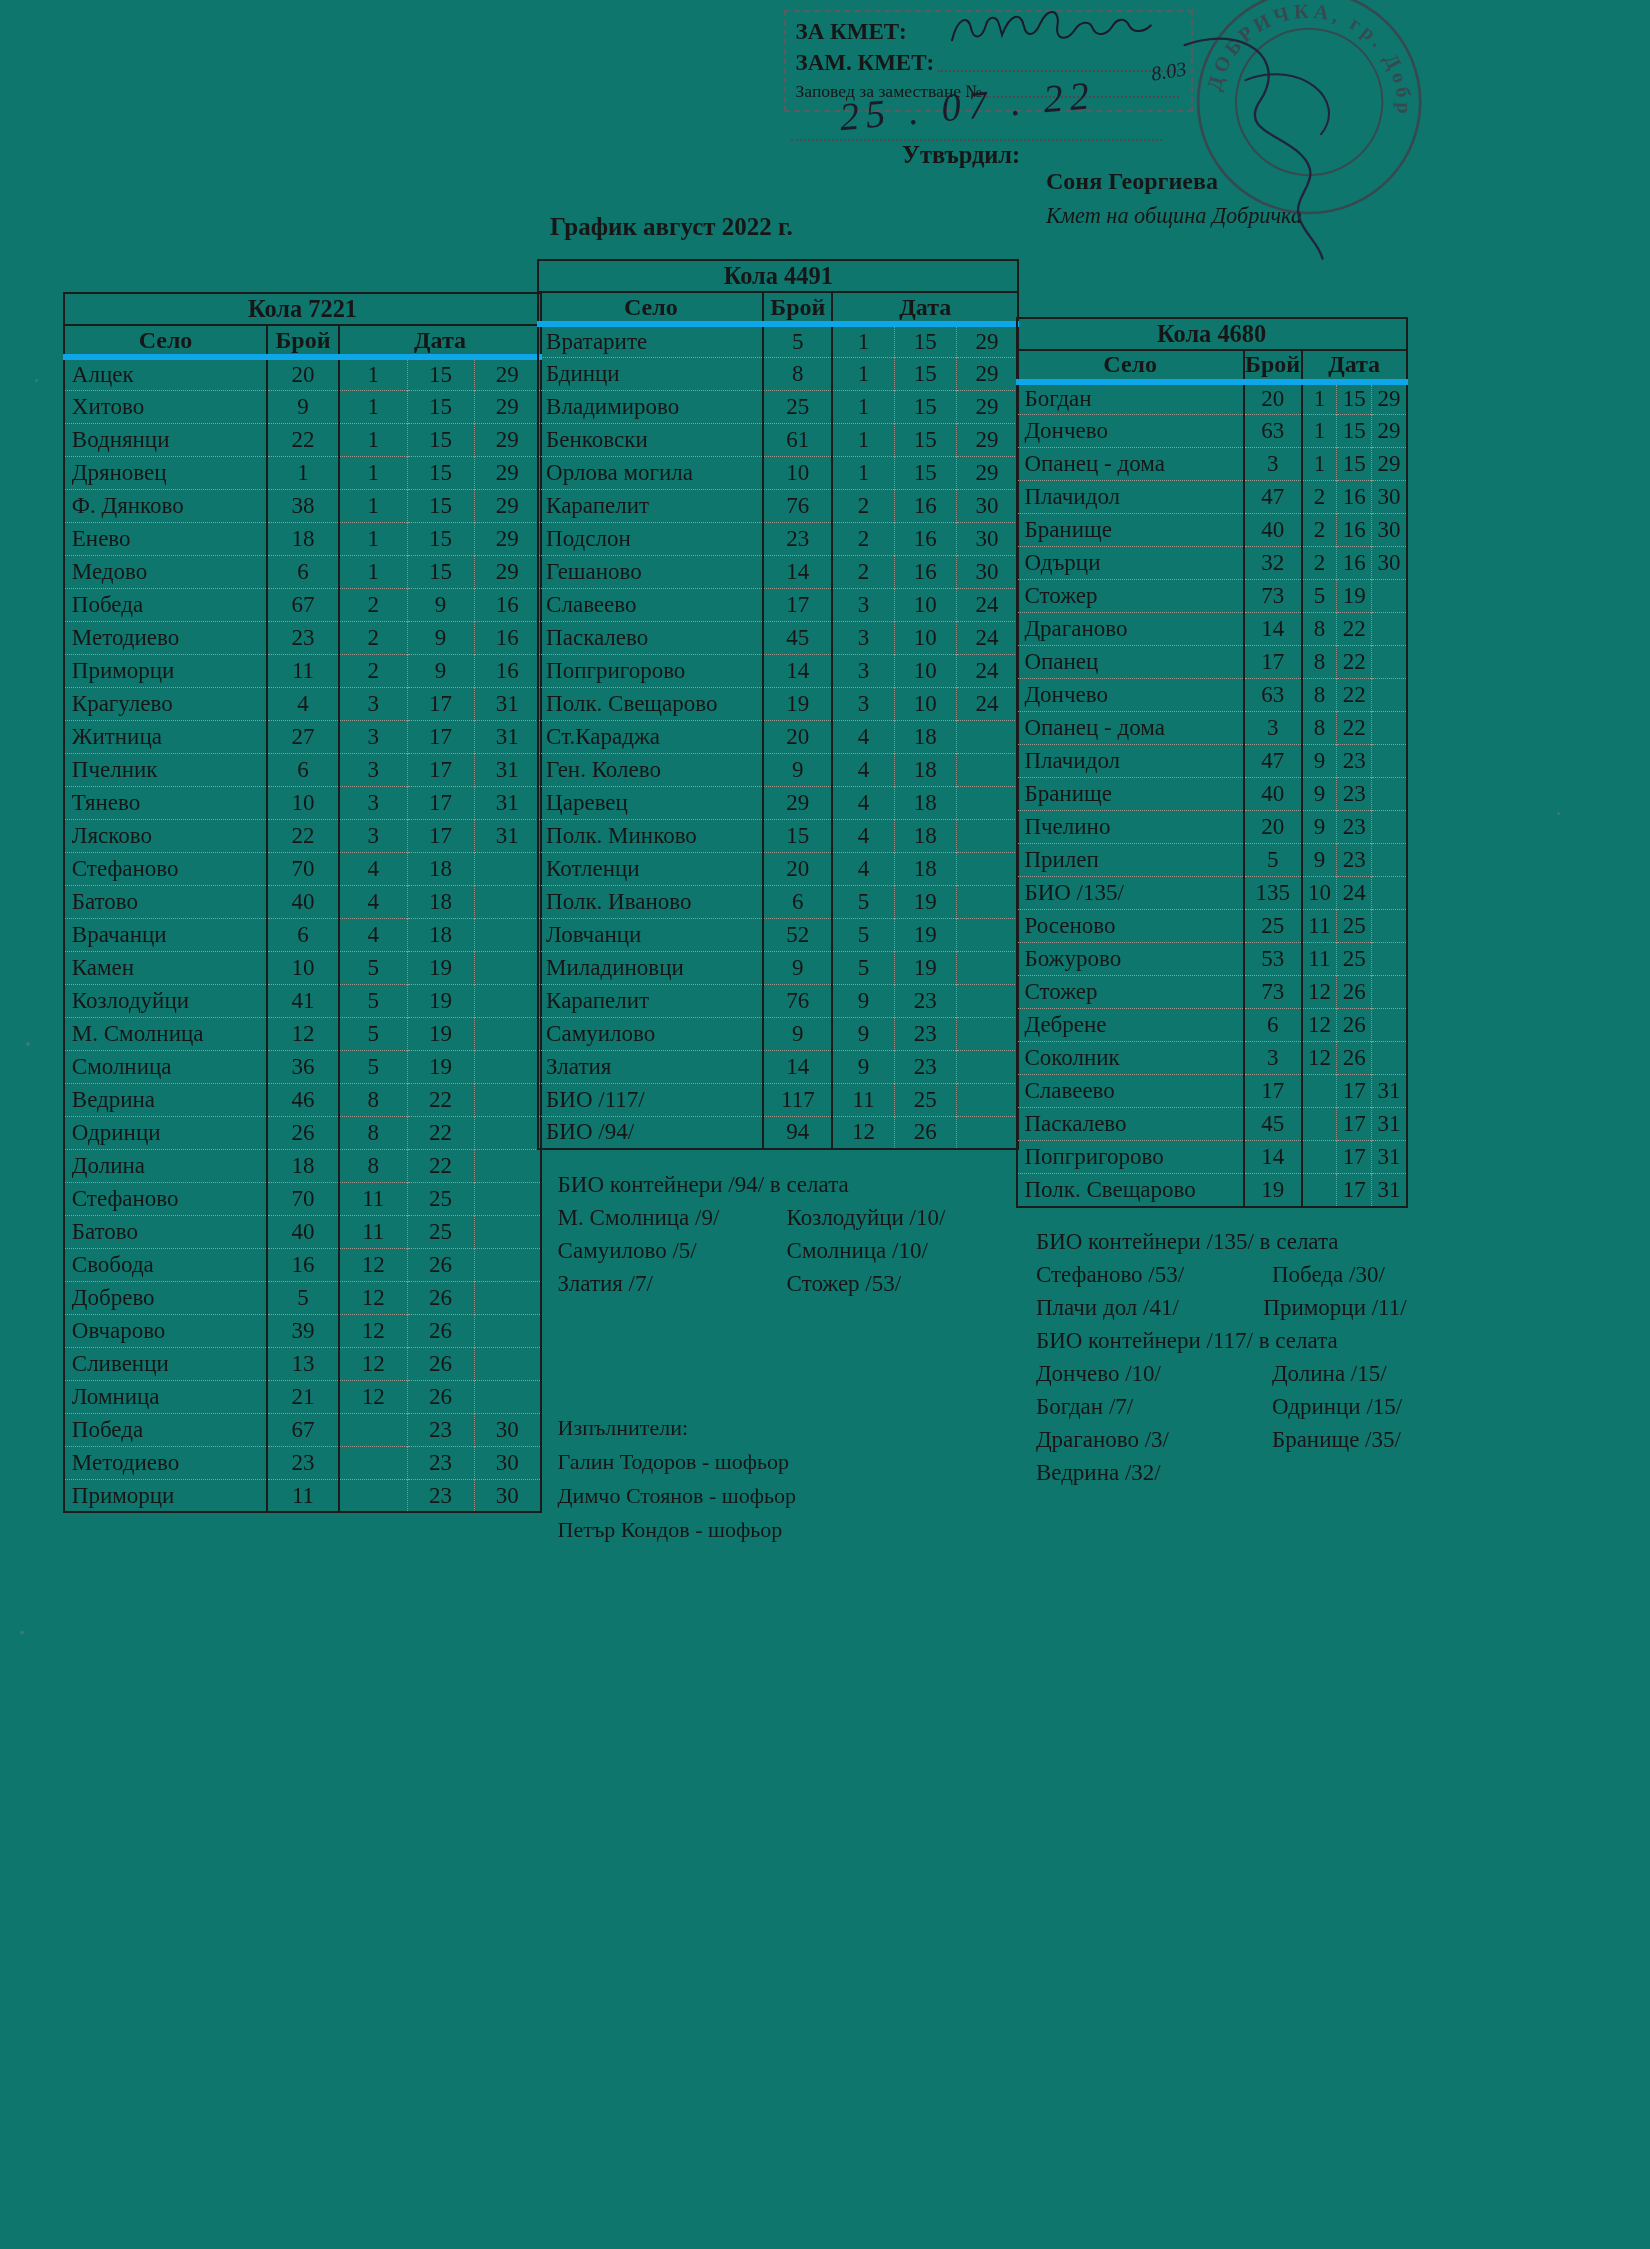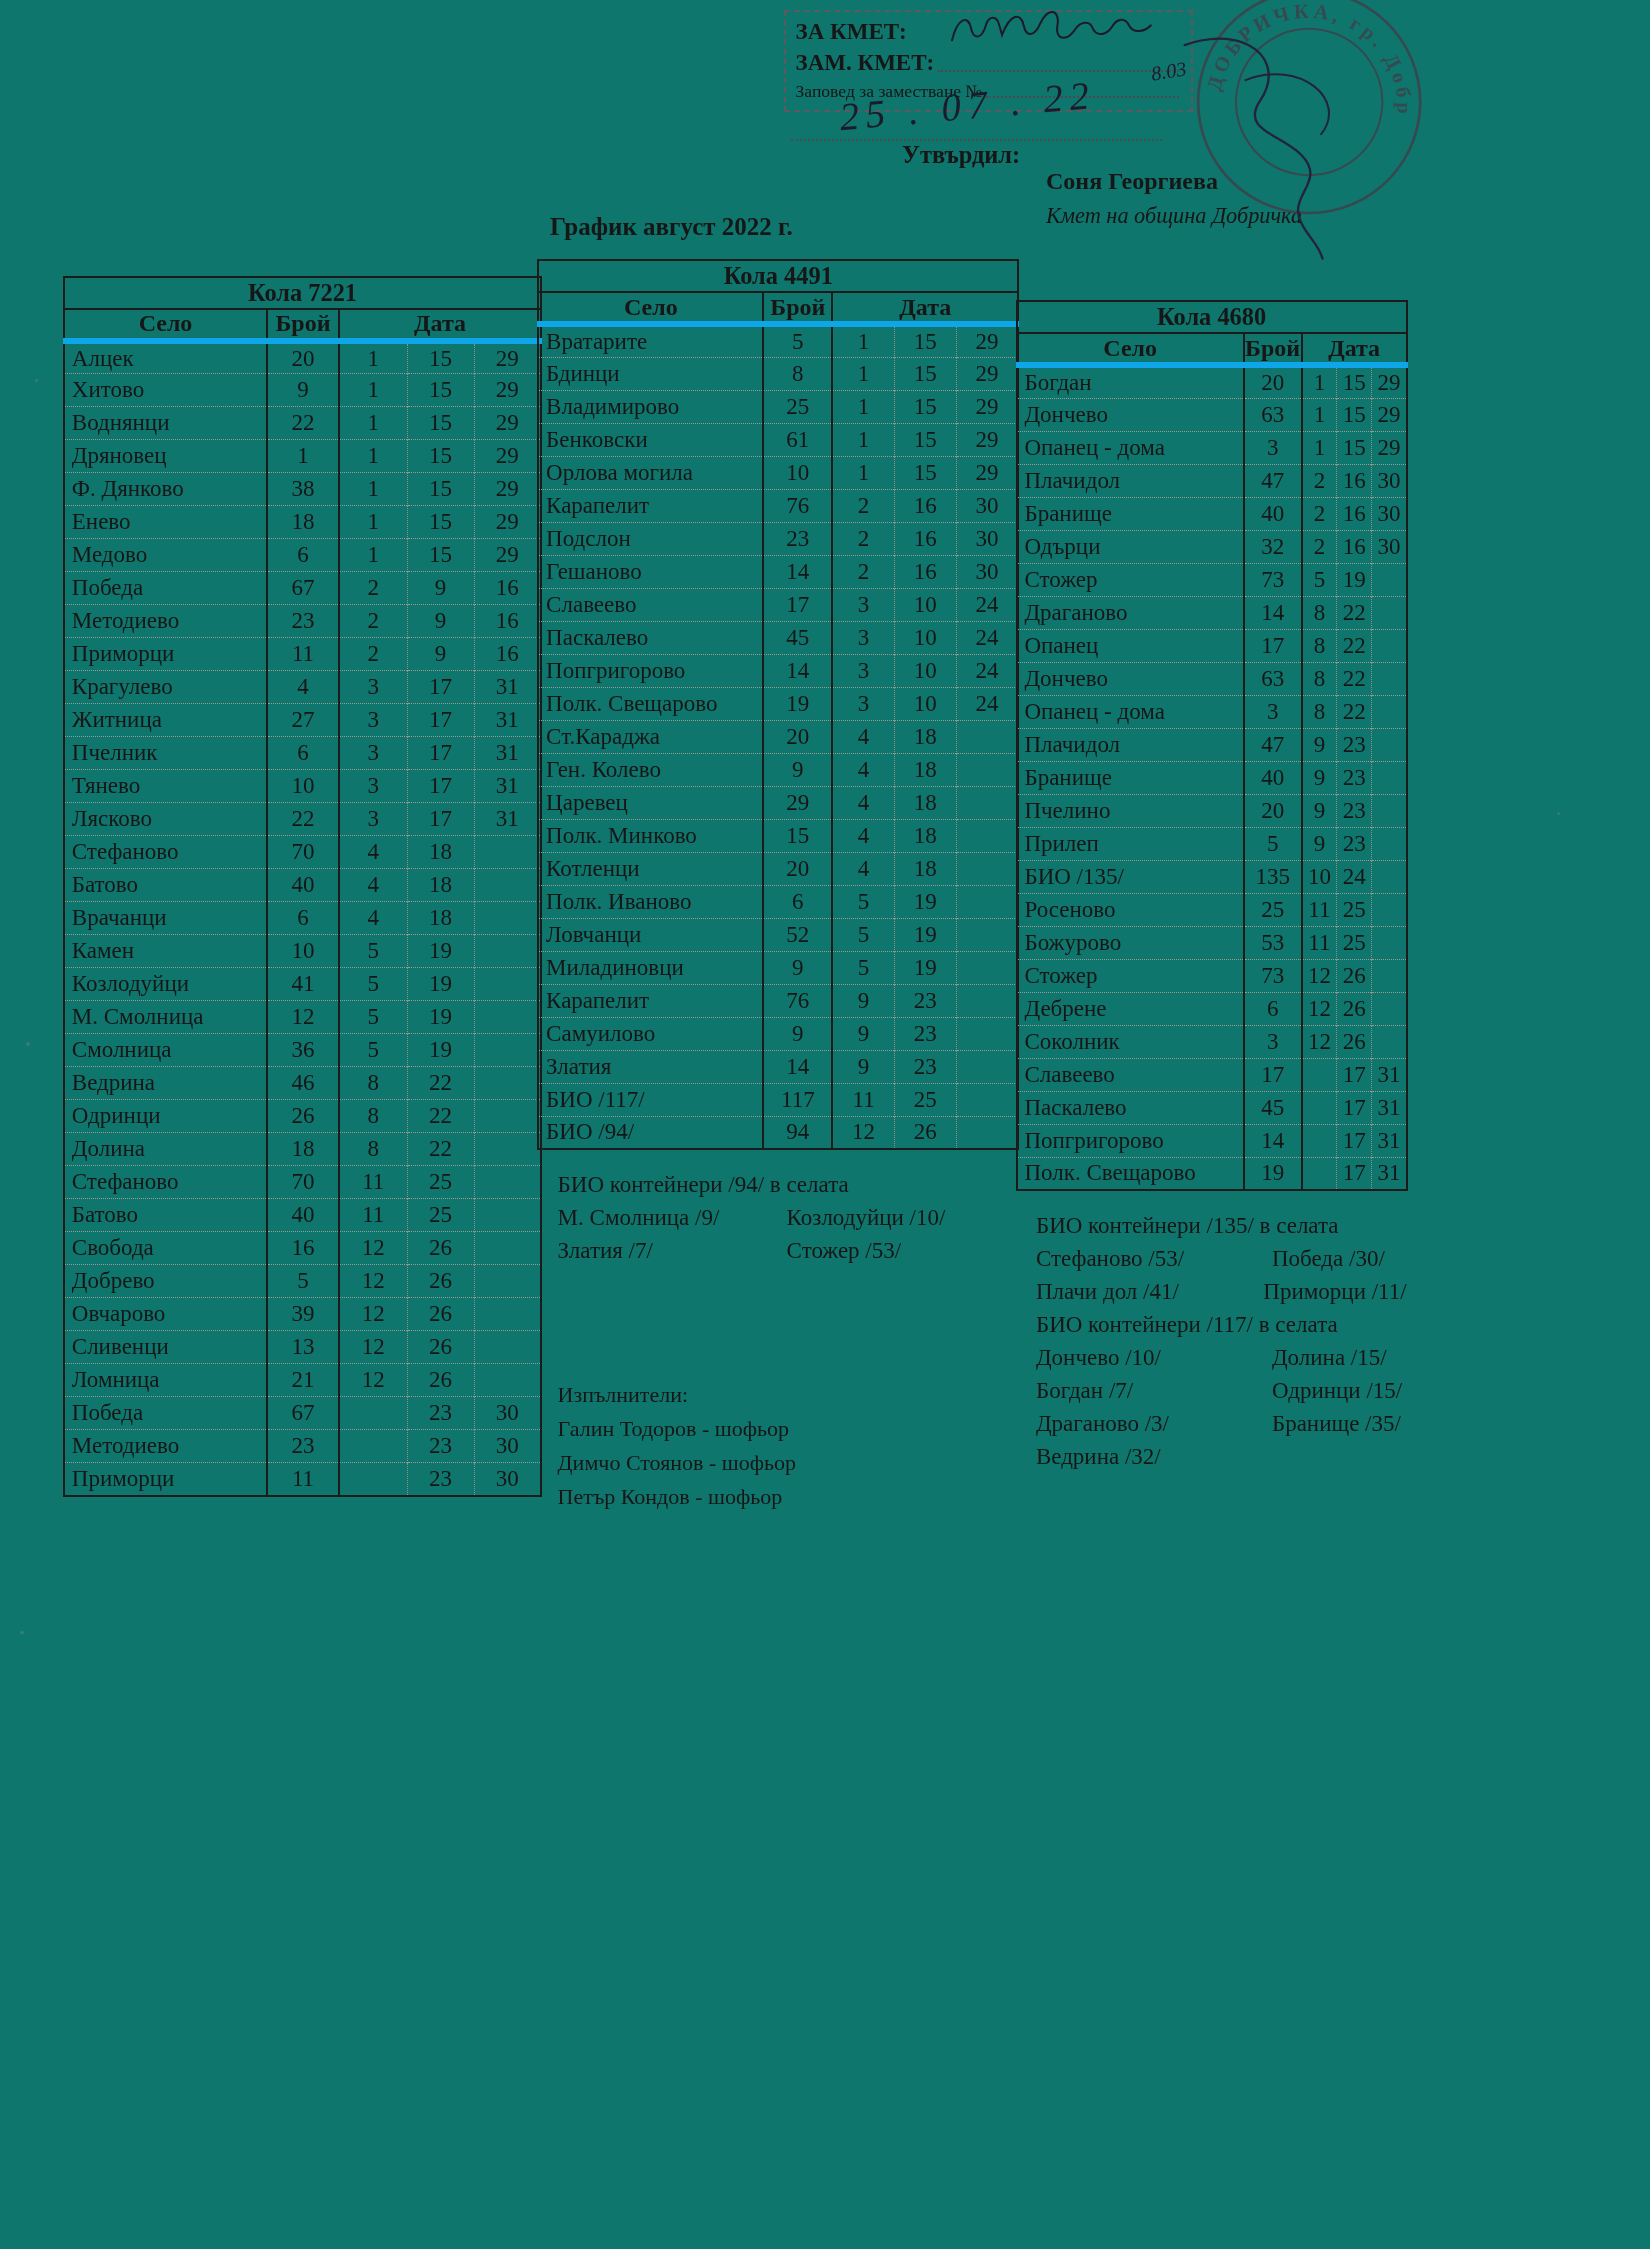--- a/index.html
+++ b/index.html
@@ -577,20 +577,24 @@
             </tr>
           </tbody>
       </table>
 
       <div class="notes mid">
         <div class="note-title">БИО контейнери /94/ в селата</div>
         <div>
             <div class="note-line">
               <span class="note-cell">М. Смолница /9/</span>
               <span class="note-cell">Козлодуйци /10/</span>
+            </div>
+            <div class="note-line">
+              <span class="note-cell">Самуилово /5/</span>
+              <span class="note-cell">Смолница /10/</span>
             </div>
             <div class="note-line">
               <span class="note-cell">Златия /7/</span>
               <span class="note-cell">Стожер /53/</span>
             </div>
           </div>
       </div>
 
       <div class="executors">
         <div>Изпълнители:</div>

